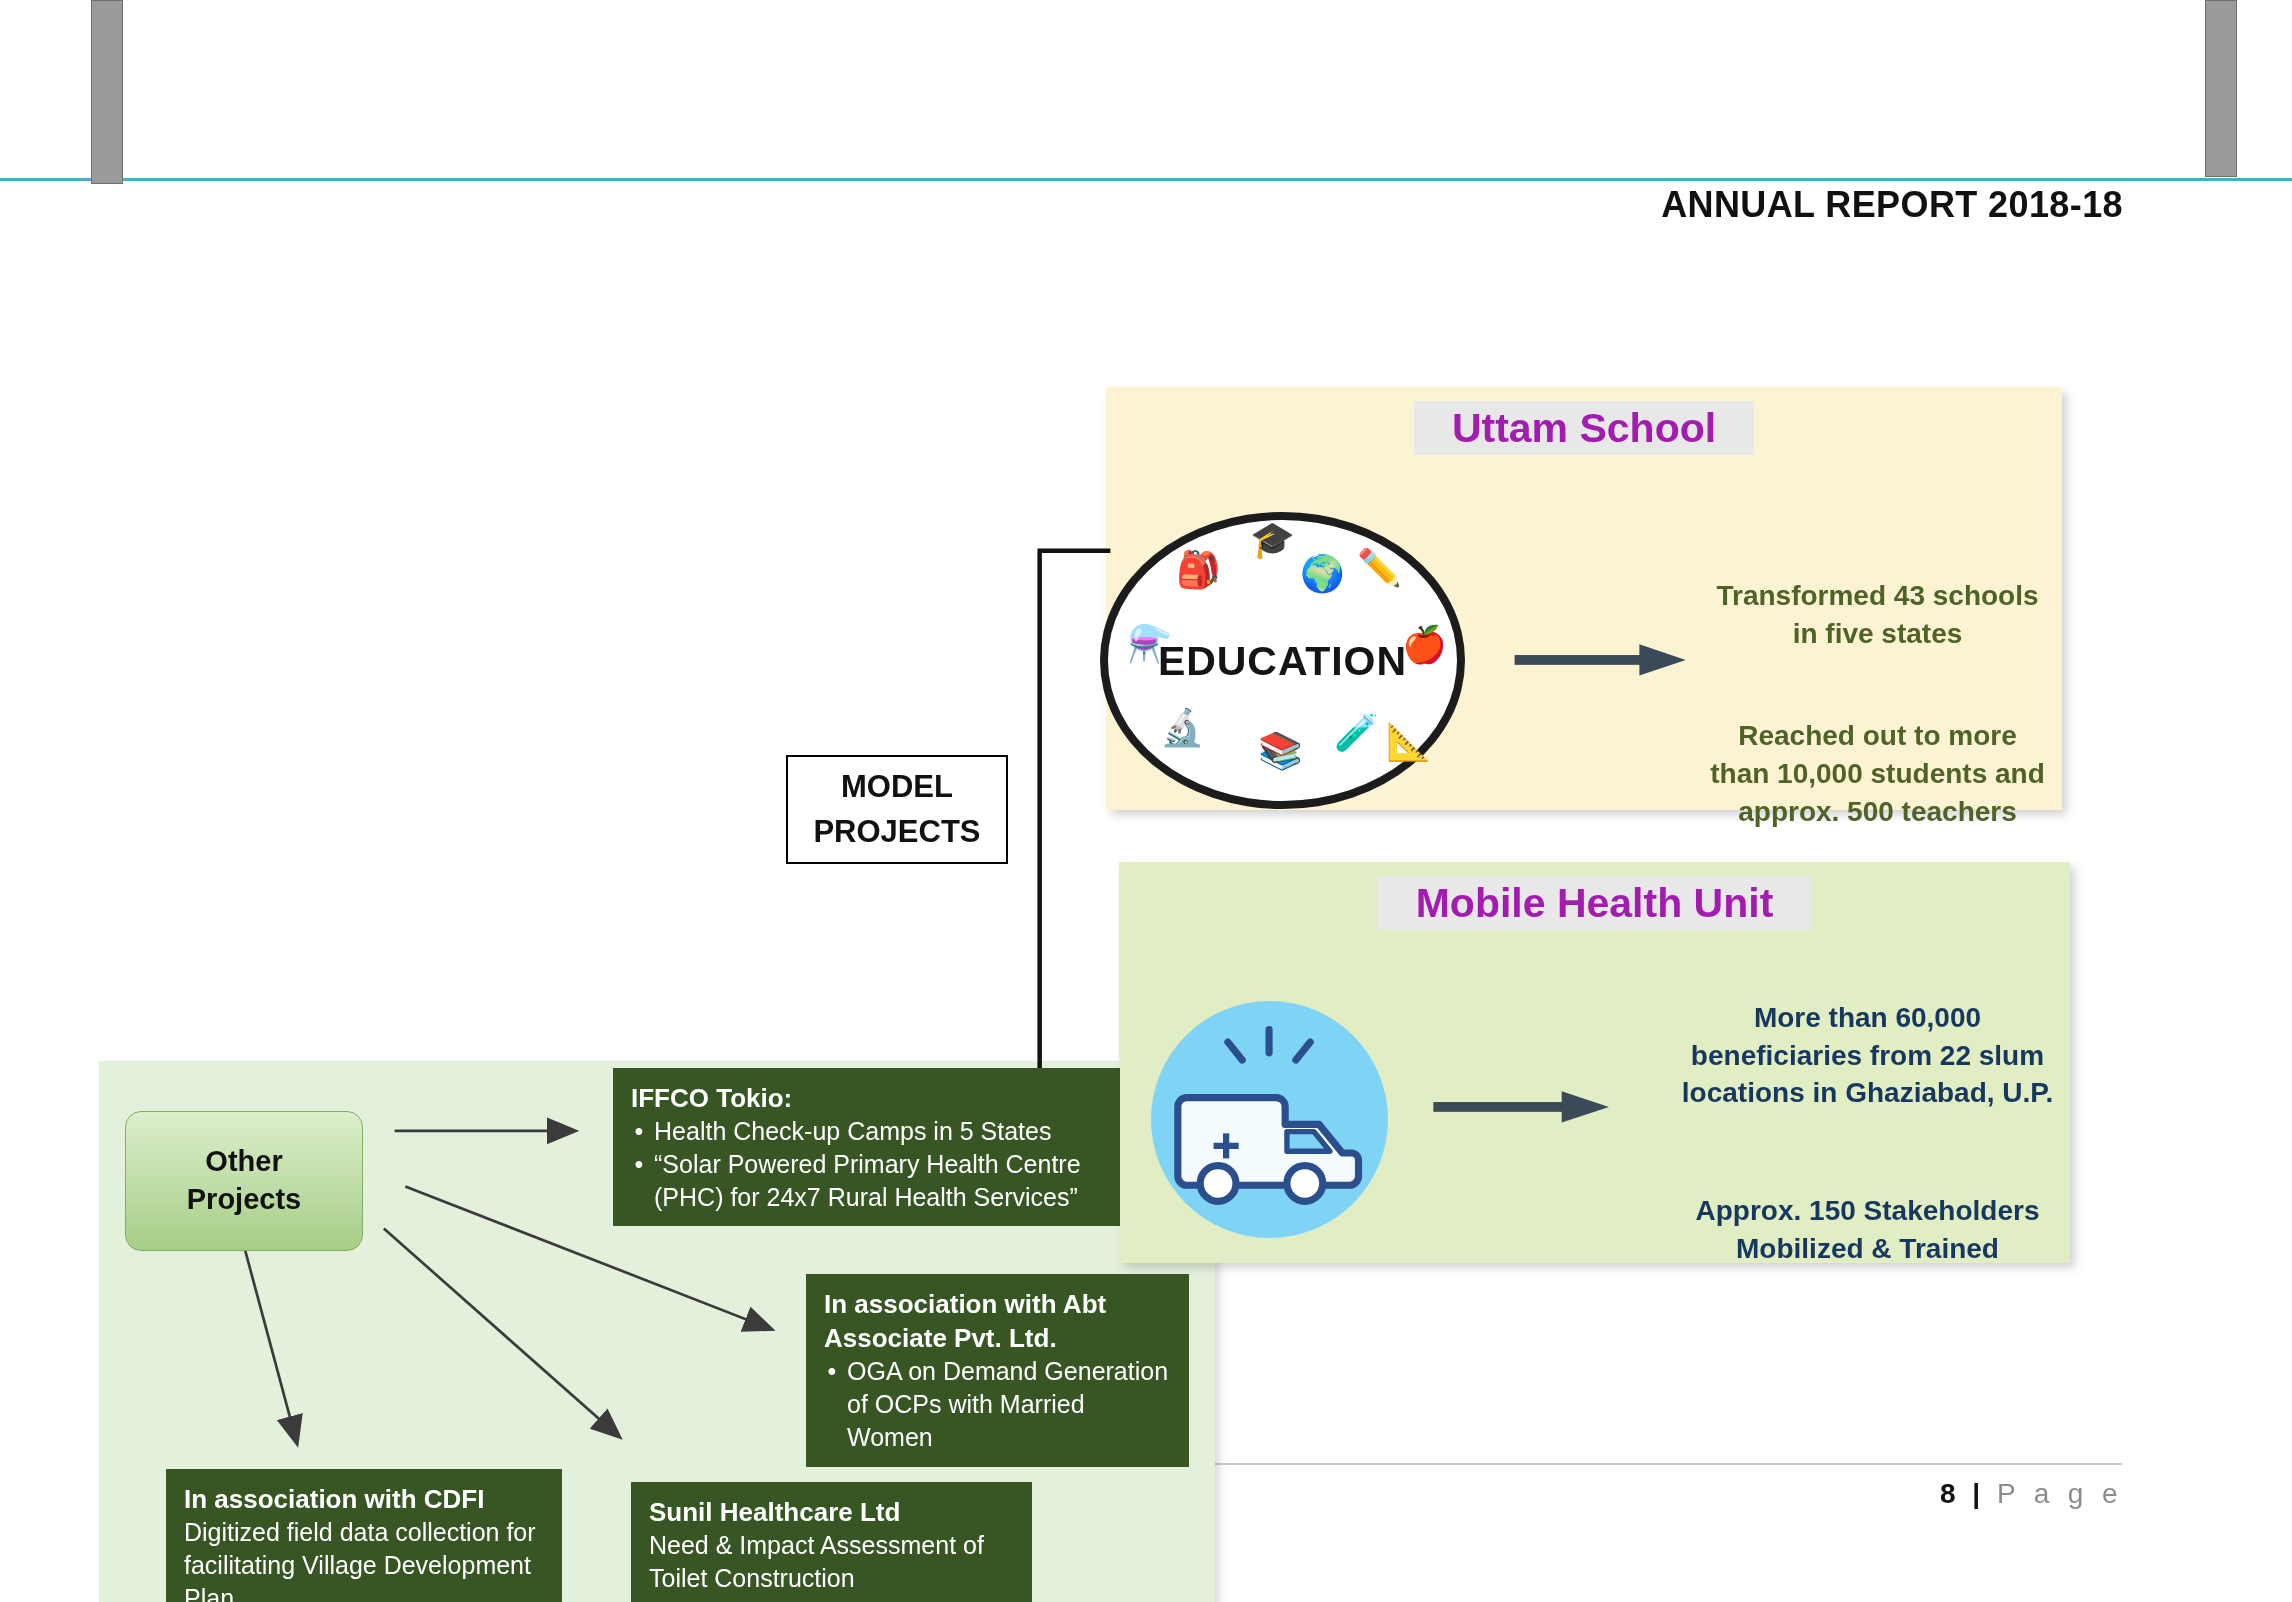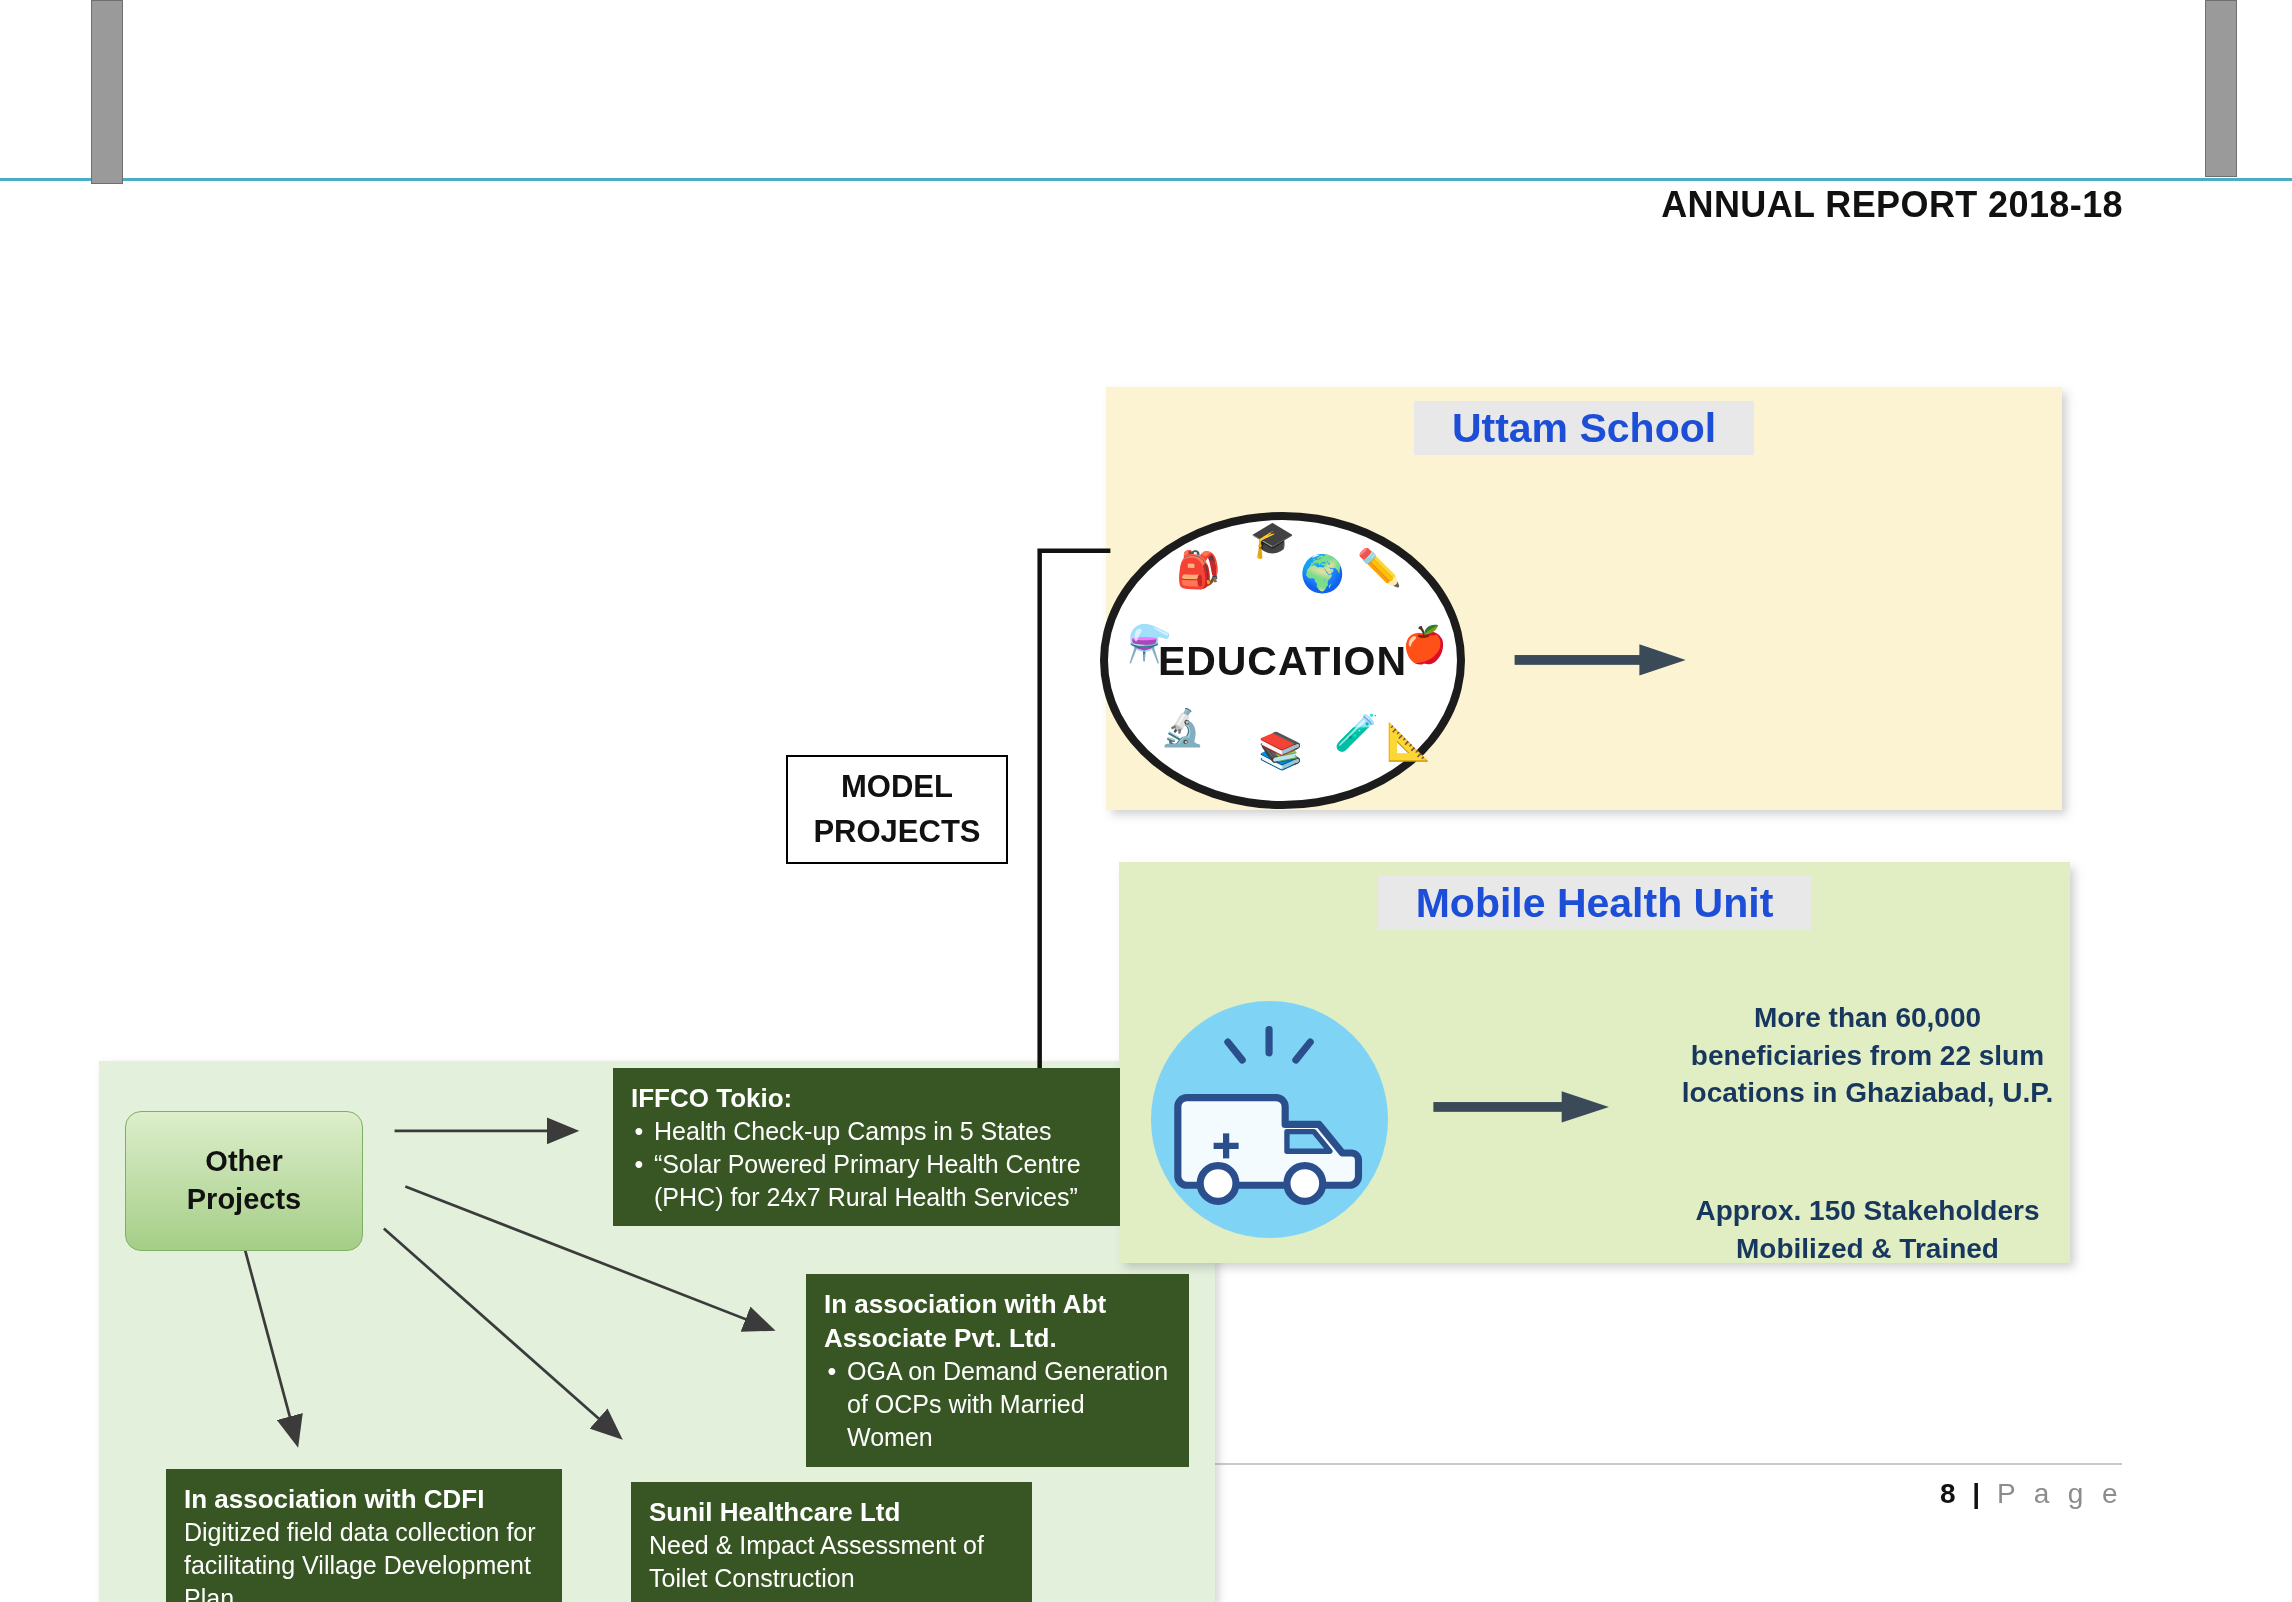--- a/index.html
+++ b/index.html
@@ -23,21 +23,21 @@
 
   
   .uttam-card {
     position:absolute; left:1106px; top:387px; width:956px; height:423px;
     background:#FCF3D2; box-shadow:4.5px 4.5px 9px rgba(120,120,120,.35);
     text-align:center; z-index:2;
   }
   .card-title-band {
     display:inline-block; margin-top:14.3px; padding:3.6px 38px;
     background:#E9E8E8;
-    font-size:41px; font-weight:bold; color:#1d4ed8;
+    font-size:41px; font-weight:bold; color:#a21caf;
   }
   .edu-circle {
     position:absolute; left:1100px; top:512px; width:365px; height:297px;
     border:8px solid #1c1c1c; border-radius:50%; background:#ffffff; z-index:3;
   }
   .edu-word {
     position:absolute; left:0; top:118px; width:100%;
     text-align:center; font-size:41px; font-weight:bold; color:#141414; letter-spacing:0.9px;
   }
   .edu-emoji { position:absolute; font-size:36px; line-height:1; }
@@ -140,20 +140,27 @@
     <span class="edu-emoji" style="left:226px; top:195px;">🧪</span>
     <span class="edu-emoji" style="left:278px; top:204px;">📐</span>
     <div class="edu-word">EDUCATION</div>
   </div>
 
   <svg class="h-arrow" style="left:1514px; top:639px;" width="175" height="41" viewBox="0 0 195 46">
     <rect x="0" y="18" width="142" height="11" fill="#3A4A59"></rect>
     <polygon points="140,6 192,23.5 140,41" fill="#3A4A59"></polygon>
   </svg>
 
+  <div class="uttam-stats">
+    <div class="stat1">Transformed 43 schools
+in five states</div>
+    <div class="stat2">Reached out to more
+than 10,000 students and
+approx. 500 teachers</div>
+  </div>
 
   <div class="model-box">
     <div>MODEL</div>
     <div>PROJECTS</div>
   </div>
 
   <svg class="bracket" width="86" height="530" viewBox="0 0 96 592">
     <polyline points="92,3 13,3 13,588 92,588" fill="none" stroke="#111" stroke-width="5"></polyline>
   </svg>
 

